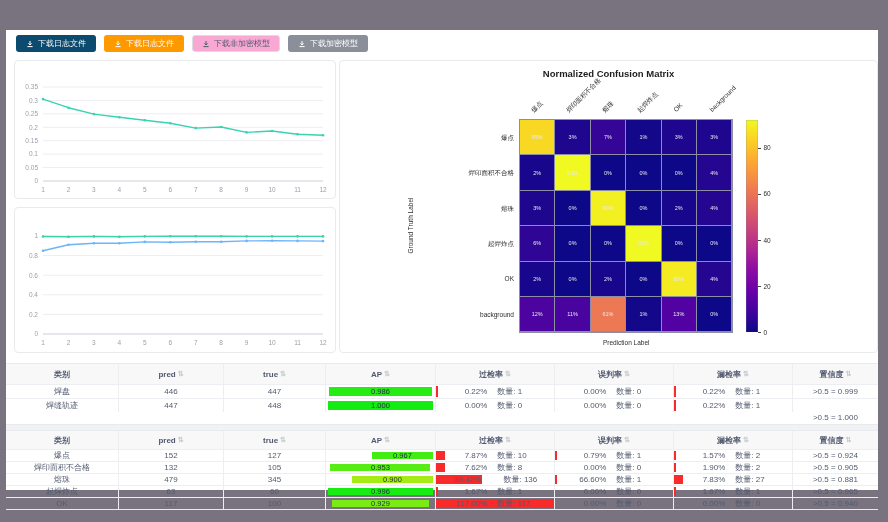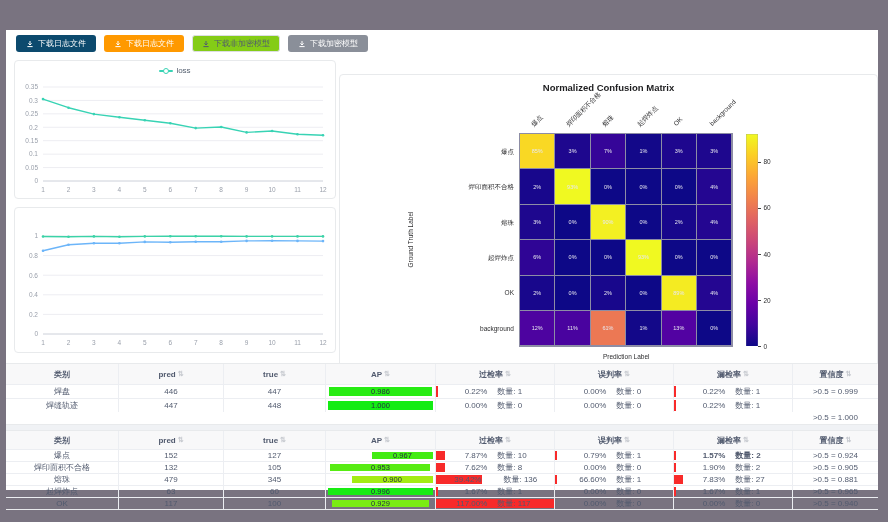--- a/index.html
+++ b/index.html
@@ -13,27 +13,27 @@
     position:absolute;left:6px;top:30px;width:872px;height:460px;
     background:#ffffff;
   }
   
   .btn-row{position:absolute;left:10px;top:5px;display:flex;gap:8px;align-items:center;}
   .btn{display:inline-flex;align-items:center;gap:4px;height:17px;padding:0 9px;
        border-radius:3px;font-size:8px;color:#fff;border:1px solid transparent;cursor:pointer;white-space:nowrap;}
   .btn svg{display:block;}
   .btn.green{background:#0c4a6e;}
   .btn.orange{background:#ff9900;}
-  .btn.white{background:#84cc16;color:#515a6e;border-color:#dcdee2;}
+  .btn.white{background:#f9a8d4;color:#515a6e;border-color:#dcdee2;}
   .btn.gray{background:#8a8f99;}
   
   .card{position:absolute;background:#fff;border:1px solid #e8eaec;border-radius:4px;box-sizing:border-box;}
   .card-loss{left:8px;top:30px;width:322px;height:139px;}
   .card-map{left:8px;top:177px;width:322px;height:146px;}
-  .card-matrix{left:333px;top:44px;width:539px;height:293px;}
+  .card-matrix{left:333px;top:30px;width:539px;height:293px;}
   .legend{position:absolute;left:0;top:5px;width:100%;display:flex;justify-content:center;gap:12px;z-index:2;}
   .legend-item{display:flex;align-items:center;gap:3px;cursor:pointer;}
   .legend-marker{position:relative;width:14px;height:8px;}
   .legend-marker .bar{position:absolute;left:0;top:3px;width:14px;height:2px;border-radius:1px;}
   .legend-marker .ring{position:absolute;left:4px;top:1px;width:4px;height:4px;border-radius:50%;border:1.5px solid;background:#fff;}
   .legend-label{font-size:8px;color:#556070;}
   .chart-svg{position:absolute;left:0;top:0;}
   
   .matrix-title{position:absolute;left:0;top:7px;width:100%;text-align:center;
                 font-size:9.5px;font-weight:bold;color:#1d1d1f;}
@@ -89,29 +89,20 @@
     </button>
     <button class="btn gray">
       <svg width="8" height="8" viewBox="0 0 8 8">
           <path d="M4 1v3.6M2.4 3.4L4 5l1.6-1.6M1.4 6.6h5.2" stroke="currentColor" fill="none" stroke-width="1"></path>
         </svg>
       <span>下载加密模型</span>
     </button>
   </div>
 
   <div class="card card-loss">
-    <div class="legend" id="legend-loss">
-        <div class="legend-item">
-          <div class="legend-marker">
-            <div class="bar" style="background: rgb(56, 211, 180);"></div>
-            <div class="ring" style="border-color: rgb(56, 211, 180);"></div>
-          </div>
-          <div class="legend-label">loss</div>
-        </div>
-      </div>
     <svg class="chart-svg" id="chart-loss" width="322" height="139" viewBox="0 0 322 139">
         <line x1="28" y1="120" x2="308" y2="120" stroke="#ccd0d9" stroke-width="1"></line>
         <text x="23" y="122.3" text-anchor="end" font-size="6.5" fill="#9aa0ab" font-family="Liberation Sans, sans-serif">0</text>
         <line x1="28" y1="106.57142857142857" x2="308" y2="106.57142857142857" stroke="#ededf2" stroke-width="1"></line>
         <text x="23" y="108.87142857142857" text-anchor="end" font-size="6.5" fill="#9aa0ab" font-family="Liberation Sans, sans-serif">0.05</text>
         <line x1="28" y1="93.14285714285714" x2="308" y2="93.14285714285714" stroke="#ededf2" stroke-width="1"></line>
         <text x="23" y="95.44285714285714" text-anchor="end" font-size="6.5" fill="#9aa0ab" font-family="Liberation Sans, sans-serif">0.1</text>
         <line x1="28" y1="79.71428571428571" x2="308" y2="79.71428571428571" stroke="#ededf2" stroke-width="1"></line>
         <text x="23" y="82.0142857142857" text-anchor="end" font-size="6.5" fill="#9aa0ab" font-family="Liberation Sans, sans-serif">0.15</text>
         <line x1="28" y1="66.28571428571428" x2="308" y2="66.28571428571428" stroke="#ededf2" stroke-width="1"></line>
@@ -494,21 +485,21 @@
           <div class="t-cell" style="width: 13.65%; height: 11px;">
             <div class="rate-bar" style="width: 7.87%;"></div>
             <span class="pct-txt">7.87%</span>
             <span class="cnt-txt">数量: 10</span>
           </div>
           <div class="t-cell" style="width: 13.65%; height: 11px;">
             <div class="rate-bar" style="width: 2px;"></div>
             <span class="pct-txt">0.79%</span>
             <span class="cnt-txt">数量: 1</span>
           </div>
-          <div class="t-cell" style="width: 13.65%; height: 11px; font-weight: bold;">
+          <div class="t-cell" style="width: 13.65%; height: 11px;">
             <div class="rate-bar" style="width: 2px;"></div>
             <span class="pct-txt">1.57%</span>
             <span class="cnt-txt">数量: 2</span>
           </div>
           <div class="t-cell" style="width: 9.75%; height: 11px;">&gt;0.5 = 0.924</div>
         </div>
         <div class="t-row">
           <div class="t-cell" style="width: 12.96%; height: 11px;">焊印面积不合格</div>
           <div class="t-cell" style="width: 12.04%; height: 11px;">132</div>
           <div class="t-cell" style="width: 11.7%; height: 11px;">105</div>

